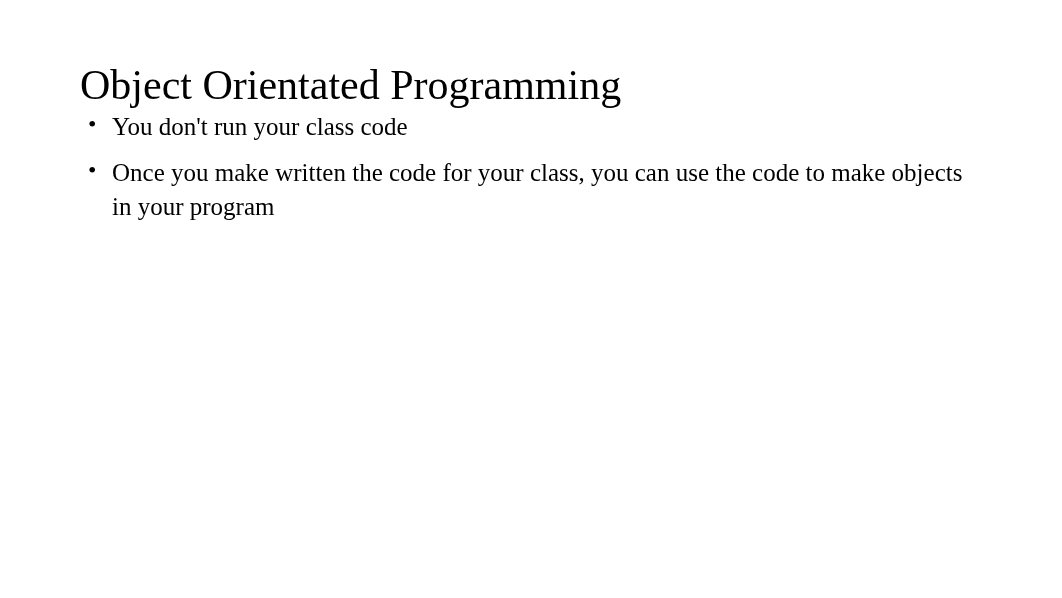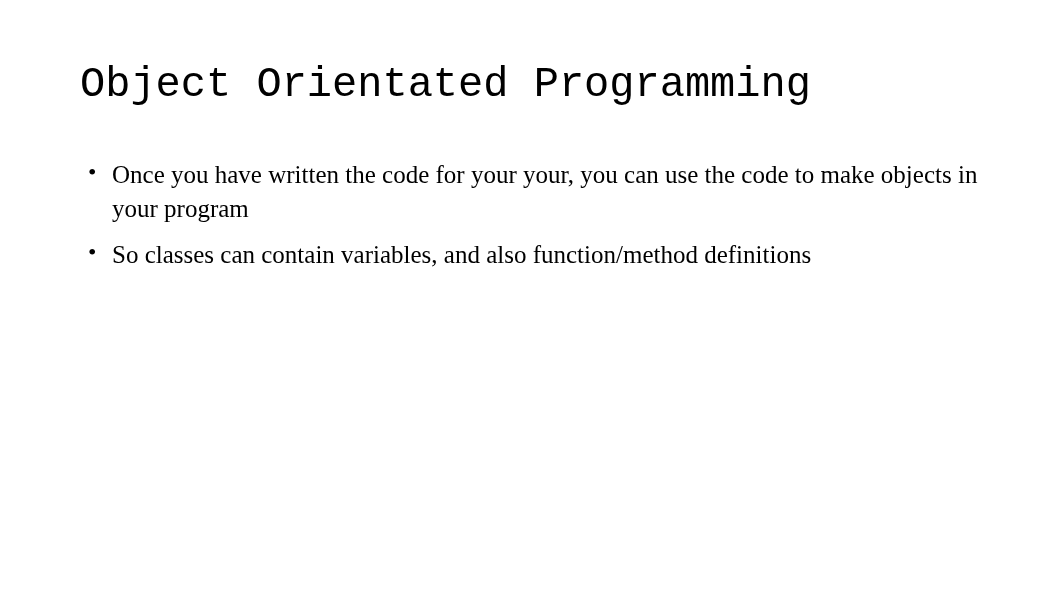--- a/index.html
+++ b/index.html
@@ -12,23 +12,21 @@
       height: 598px;
       background: #ffffff;
       font-family: Georgia, 'Times New Roman', Times, serif;
       color: #000000;
       padding: 60px 80px 40px 80px;
       position: relative;
     }
     .slide-title {
       font-size: 42px;
       font-weight: normal;
-      margin-bottom: 48px;
       line-height: 1.2;
-      font-family: Liberation Mono, monospace;
     }
     .bullet-list {
       list-style: none;
       padding-left: 8px;
     }
     .bullet-item {
       font-size: 25px;
       line-height: 1.35;
       margin-bottom: 12px;
       position: relative;
@@ -41,15 +39,15 @@
       top: -2px;
       font-size: 24px;
     }
   </style>
 </head>
 <body>
 
 <h1 class="slide-title">Object Orientated Programming</h1>
 
 <ul class="bullet-list">
-  <li class="bullet-item">Once you have written the code for your your, you can use the code to make objects in your program</li>
-  <li class="bullet-item">So classes can contain variables, and also function/method definitions</li>
+  <li class="bullet-item">You don't run your class code</li>
+  <li class="bullet-item">Once you make written the code for your class, you can use the code to make objects in your program</li>
 </ul>
 
 </body></html>

